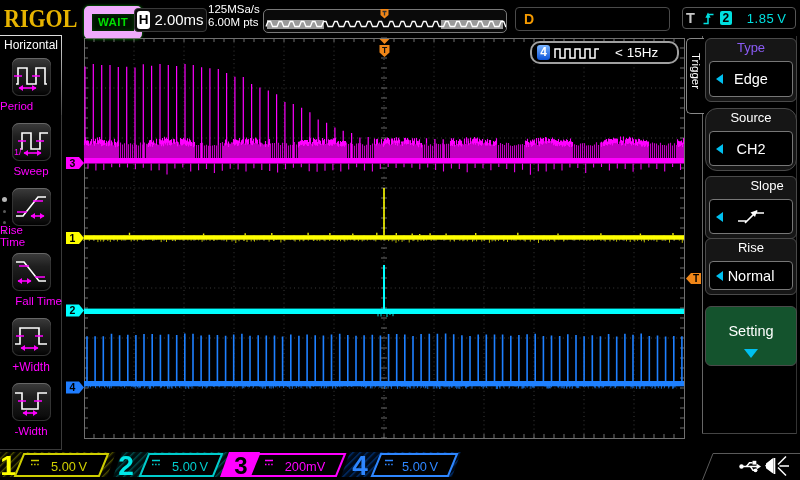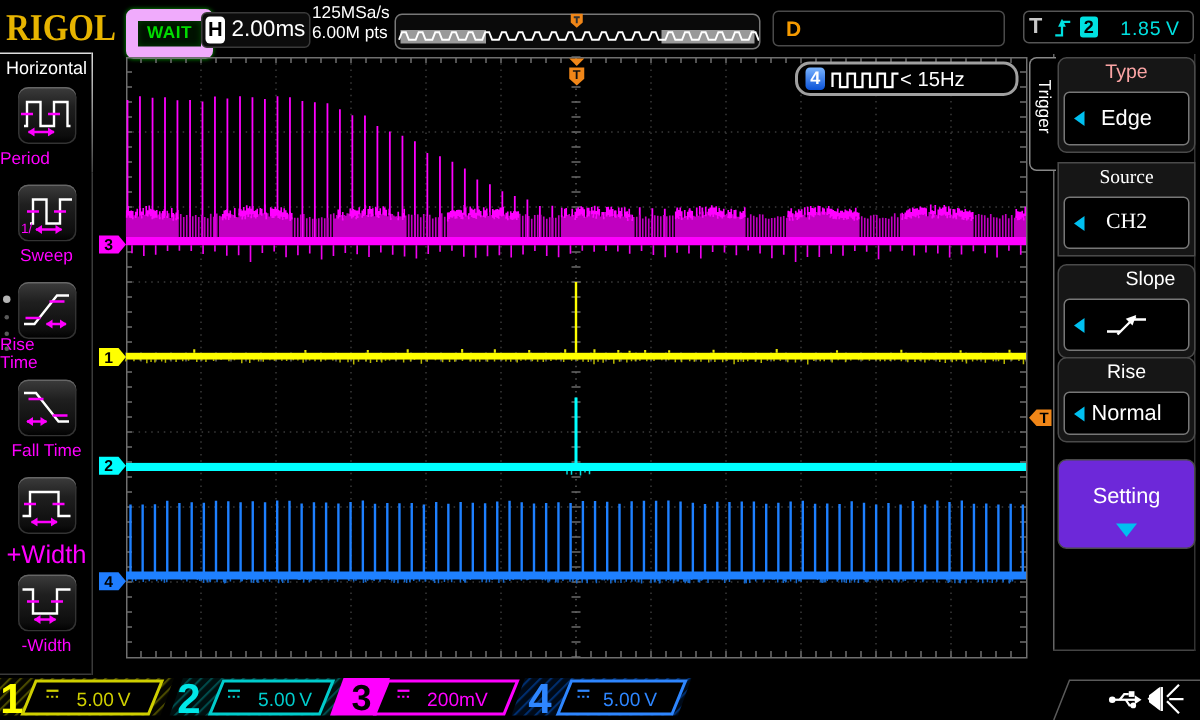--- a/index.html
+++ b/index.html
@@ -73,31 +73,31 @@
 <div style="position:absolute;left:0;width:45px;text-align:left;color:#ff00ff;font-size:11.5px;top:224px">Rise Time</div>
 <div style="position:absolute;left:12px;width:39px;height:38px;border-radius:7px;background:linear-gradient(180deg,#3c3c3c,#1f1f1f 35%,#0d0d0d 85%,#000);box-shadow:inset 0 1px 0 rgba(255,255,255,.25), inset 0 0 0 1px #333;display:flex;align-items:center;justify-content:center;top:253px">
     <svg width="35" height="28" viewBox="0 0 35 28">
       <path d="M2 4H10L25 23H32" stroke="#fff" stroke-width="1.6" fill="none"></path>
       <path d="M5 8H15M21 19H31" stroke="#ff00ff" stroke-width="1.6" fill="none"></path>
       <path d="M4 23H17" stroke="#ff00ff" stroke-width="1.6" fill="none"></path>
       <polygon points="3.5,23 8,20 8,26" fill="#ff00ff"></polygon>
       <polygon points="17.5,23 13,20 13,26" fill="#ff00ff"></polygon>
     </svg>
   </div>
-<div style="position:absolute;left:0;width:62px;text-align:center;color:#ff00ff;font-size:11.5px;top:295px">Fall Time</div>
+<div style="position:absolute;left:0;width:62px;text-align:right;color:#ff00ff;font-size:11.5px;top:295px">Fall Time</div>
 <div style="position:absolute;left:12px;width:39px;height:38px;border-radius:7px;background:linear-gradient(180deg,#3c3c3c,#1f1f1f 35%,#0d0d0d 85%,#000);box-shadow:inset 0 1px 0 rgba(255,255,255,.25), inset 0 0 0 1px #333;display:flex;align-items:center;justify-content:center;top:318px">
     <svg width="35" height="28" viewBox="0 0 35 28">
       <path d="M1 21H6V5H25V21H33" stroke="#fff" stroke-width="1.6" fill="none"></path>
       <path d="M2 13H10M21 13H29" stroke="#ff00ff" stroke-width="1.6" fill="none"></path>
       <path d="M7 25H24" stroke="#ff00ff" stroke-width="1.6" fill="none"></path>
       <polygon points="6.5,25 11,22 11,28" fill="#ff00ff"></polygon>
       <polygon points="24.5,25 20,22 20,28" fill="#ff00ff"></polygon>
     </svg>
   </div>
-<div style="position:absolute;left:0;width:62px;text-align:center;color:#ff00ff;font-size:17px;top:360px">+Width</div>
+<div style="position:absolute;left:0;width:62px;text-align:center;color:#ff00ff;font-size:12px;top:360px">+Width</div>
 <div style="position:absolute;left:12px;width:39px;height:38px;border-radius:7px;background:linear-gradient(180deg,#3c3c3c,#1f1f1f 35%,#0d0d0d 85%,#000);box-shadow:inset 0 1px 0 rgba(255,255,255,.25), inset 0 0 0 1px #333;display:flex;align-items:center;justify-content:center;top:383px">
     <svg width="35" height="28" viewBox="0 0 35 28">
       <path d="M1 5H8V21H24V5H33" stroke="#fff" stroke-width="1.6" fill="none"></path>
       <path d="M4 13H12M20 13H28" stroke="#ff00ff" stroke-width="1.6" fill="none"></path>
       <path d="M9 25H23" stroke="#ff00ff" stroke-width="1.6" fill="none"></path>
       <polygon points="8.5,25 13,22 13,28" fill="#ff00ff"></polygon>
       <polygon points="23.5,25 19,22 19,28" fill="#ff00ff"></polygon>
     </svg>
   </div>
 <div style="position:absolute;left:0;width:62px;text-align:center;color:#ff00ff;font-size:11.5px;top:425px">-Width</div>
@@ -140,49 +140,49 @@
     <polygon points="317.5,12 327.5,12 327.5,19.5 322.5,24 317.5,19.5" fill="#f08618"></polygon>
     <text x="322.5" y="19.5" font-size="8.5" font-weight="bold" fill="#111" text-anchor="middle" font-family="Liberation Sans,sans-serif">T</text>
   </svg>
 <div style="position:absolute;left:530px;top:41px;width:149px;height:23px;background:#000;border:2px solid #a0a0a0;border-radius:10px;box-sizing:border-box;display:flex;align-items:center;padding-left:5px;">
     <span style="display:inline-block;width:13px;height:15px;background:linear-gradient(180deg,#7ab4ff,#0a52d8);border-radius:3px;color:#fff;font-weight:bold;font-size:12px;text-align:center;line-height:15px;">4</span>
     <span style="margin-left:4px;display:inline-flex;">
       <svg width="46" height="15" viewBox="0 0 46 15">
         <path d="M1 13V4H6V13H11V4H16V13H21V4H26V13H31V4H36V13H41V4H45" stroke="#fff" stroke-width="1.5" fill="none"></path>
       </svg>
     </span>
-    <span style="color:#fff;font-size:13.5px;margin-left:0;">&lt; 15Hz</span>
+    <span style="color:#fff;font-size:13.5px;margin-left:15px;">&lt; 15Hz</span>
   </div>
 <div style="position:absolute;left:702px;top:36px;width:1px;height:398px;background:#666"></div>
 <div style="position:absolute;left:702px;top:433px;width:95px;height:1px;background:#444"></div>
 <div style="position:absolute;left:796px;top:36px;width:1px;height:398px;background:#333"></div>
 <div style="position:absolute;left:686px;top:38px;width:17px;height:74px;border:1px solid #888;border-right:none;border-radius:5px 0 0 5px;background:#000;color:#fff;font-size:11.5px;text-align:center;"><span style="writing-mode:vertical-rl;margin-top:14px;display:inline-block;">Trigger</span></div>
 <div style="position:absolute;left:705px;top:38px;width:90px;height:62px;background:#161616;border:1px solid #4a4a4a;border-radius:6px;">
-    <div style="position:absolute;top:1px;left:0;width:100%;text-align:center;color:#fca5a5;font-size:13px;">Type</div>
+    <div style="position:absolute;top:1px;left:0;width:100%;text-align:center;color:#8b5cf6;font-size:13px;">Type</div>
     <div style="position:absolute;left:3px;right:3px;top:22px;bottom:4px;background:#000;border:1px solid #777;border-radius:4px;color:#fff;font-size:14.5px;display:flex;align-items:center;justify-content:center;"><span style="position:absolute;left:6px;top:50%;margin-top:-5px;width:0;height:0;border-top:5px solid transparent;border-bottom:5px solid transparent;border-right:7px solid #00c0f0"></span>Edge</div>
   </div>
-<div style="position:absolute;left:705px;top:108px;width:90px;height:61px;background:#161616;border:1px solid #4a4a4a;border-radius:0;font-family:Liberation Serif, serif;">
+<div style="position:absolute;left:705px;top:108px;width:90px;height:61px;background:#161616;border:1px solid #4a4a4a;border-radius:12px;">
     <div style="position:absolute;top:1px;left:0;width:100%;text-align:center;color:#fff;font-size:13px;">Source</div>
     <div style="position:absolute;left:3px;right:3px;top:22px;bottom:4px;background:#000;border:1px solid #777;border-radius:4px;color:#fff;font-size:14.5px;display:flex;align-items:center;justify-content:center;"><span style="position:absolute;left:6px;top:50%;margin-top:-5px;width:0;height:0;border-top:5px solid transparent;border-bottom:5px solid transparent;border-right:7px solid #00c0f0"></span>CH2</div>
   </div>
 <div style="position:absolute;left:705px;top:176px;width:90px;height:61px;background:#161616;border:1px solid #4a4a4a;border-radius:6px;">
     <div style="position:absolute;top:1px;left:16px;width:100%;text-align:center;color:#fff;font-size:13px;">Slope</div>
     <div style="position:absolute;left:3px;right:3px;top:22px;bottom:4px;background:#000;border:1px solid #777;border-radius:4px;color:#fff;font-size:14.5px;display:flex;align-items:center;justify-content:center;">
       <span style="position:absolute;left:6px;top:50%;margin-top:-5px;width:0;height:0;border-top:5px solid transparent;border-bottom:5px solid transparent;border-right:7px solid #00c0f0"></span>
       <svg width="28" height="16" viewBox="0 0 28 16">
         <path d="M1 12H10M18 4H27M8 14L20 2" stroke="#fff" stroke-width="1.6" fill="none"></path>
         <polygon points="20.5,1 13.5,3.5 18,8" fill="#fff"></polygon>
       </svg>
     </div>
   </div>
 <div style="position:absolute;left:705px;top:238px;width:90px;height:55px;background:#161616;border:1px solid #4a4a4a;border-radius:6px;">
     <div style="position:absolute;top:1px;left:0;width:100%;text-align:center;color:#fff;font-size:13px;">Rise</div>
     <div style="position:absolute;left:3px;right:3px;top:22px;bottom:4px;background:#000;border:1px solid #777;border-radius:4px;color:#fff;font-size:14.5px;display:flex;align-items:center;justify-content:center;"><span style="position:absolute;left:6px;top:50%;margin-top:-5px;width:0;height:0;border-top:5px solid transparent;border-bottom:5px solid transparent;border-right:7px solid #00c0f0"></span>Normal</div>
   </div>
-<div style="position:absolute;left:705px;top:306px;width:90px;height:58px;background:#6d28d9;border:1px solid #4a4a4a;border-radius:6px;">
+<div style="position:absolute;left:705px;top:306px;width:90px;height:58px;background:#14532d;border:1px solid #4a4a4a;border-radius:6px;">
     <div style="position:absolute;top:1px;left:0;width:100%;text-align:center;color:#fff;font-size:13px;"></div>
     <div style="position:absolute;top:16px;left:0;width:100%;text-align:center;color:#fff;font-size:14.5px;">Setting</div>
     <div style="position:absolute;top:42px;left:50%;margin-left:-7px;width:0;height:0;border-left:7px solid transparent;border-right:7px solid transparent;border-top:9px solid #00c0f0"></div>
   </div>
 <svg style="position:absolute;left:0;top:444px" width="800" height="36" viewBox="0 0 800 36">
     <defs>
       <pattern id="h1" width="5" height="5" patternUnits="userSpaceOnUse" patternTransform="rotate(-45)">
         <rect width="5" height="5" fill="#060600"></rect>
         <rect width="5" height="1.4" fill="#4a4a00"></rect>
       </pattern>

